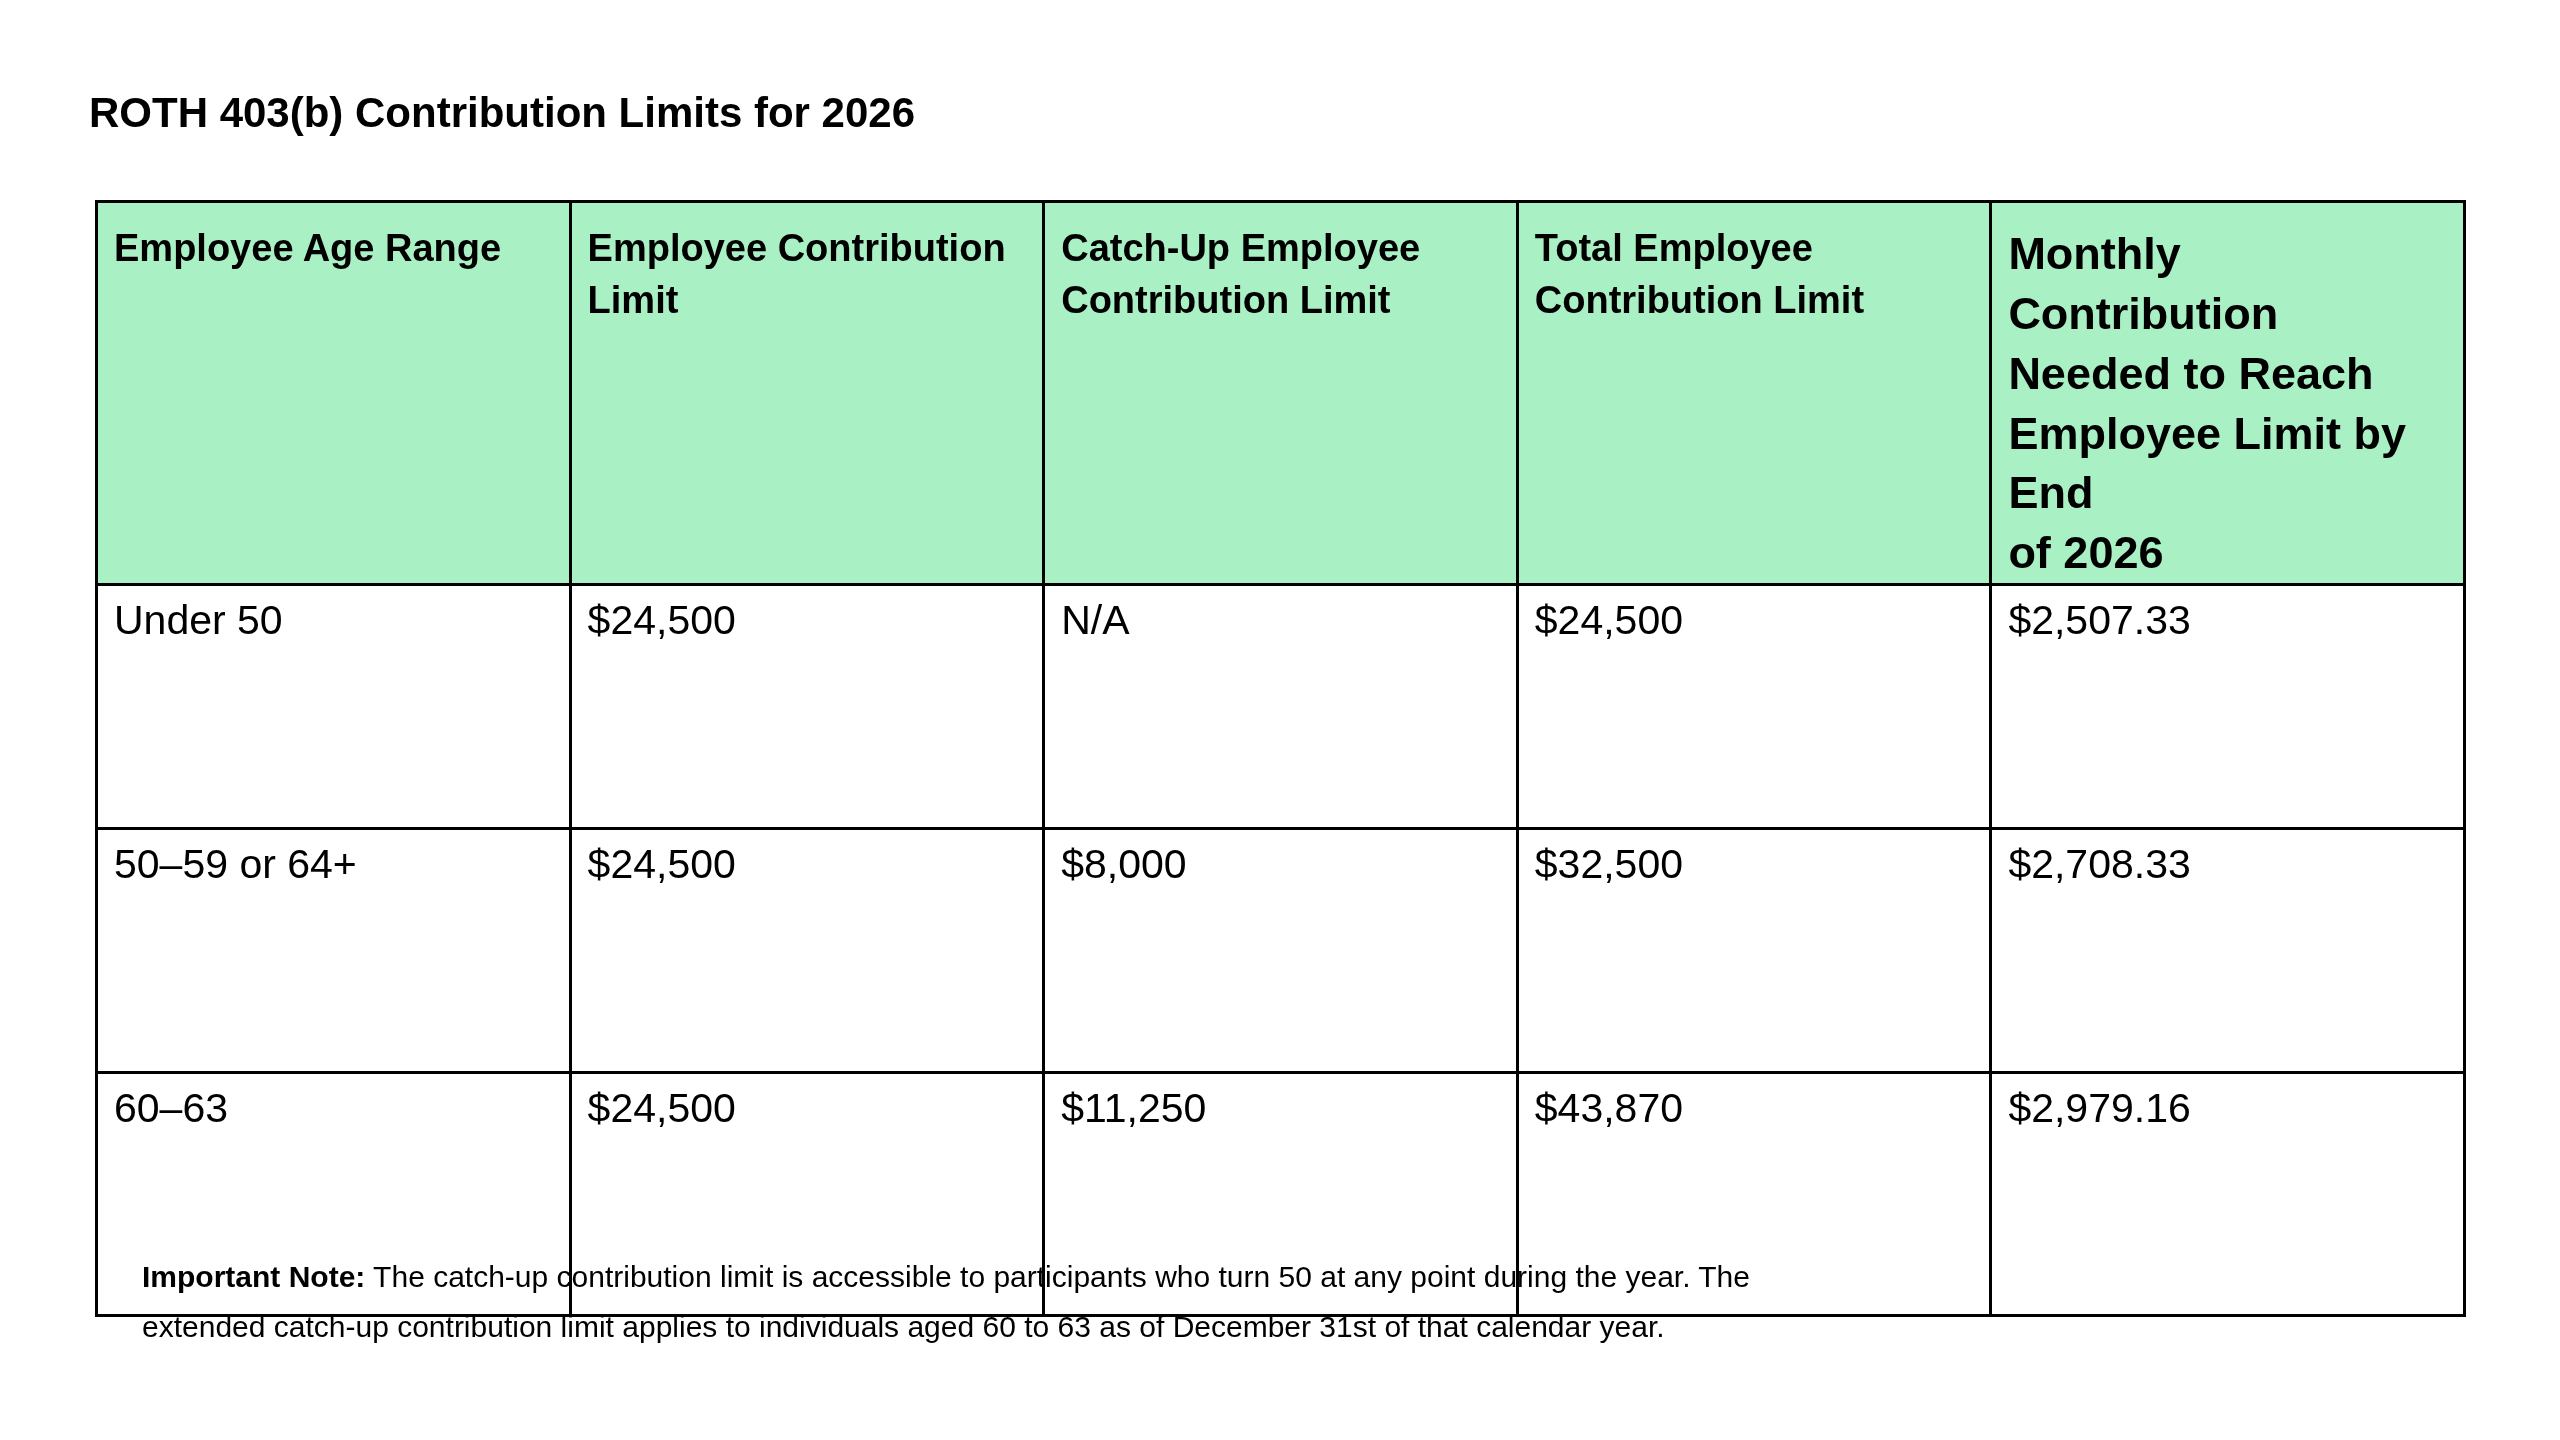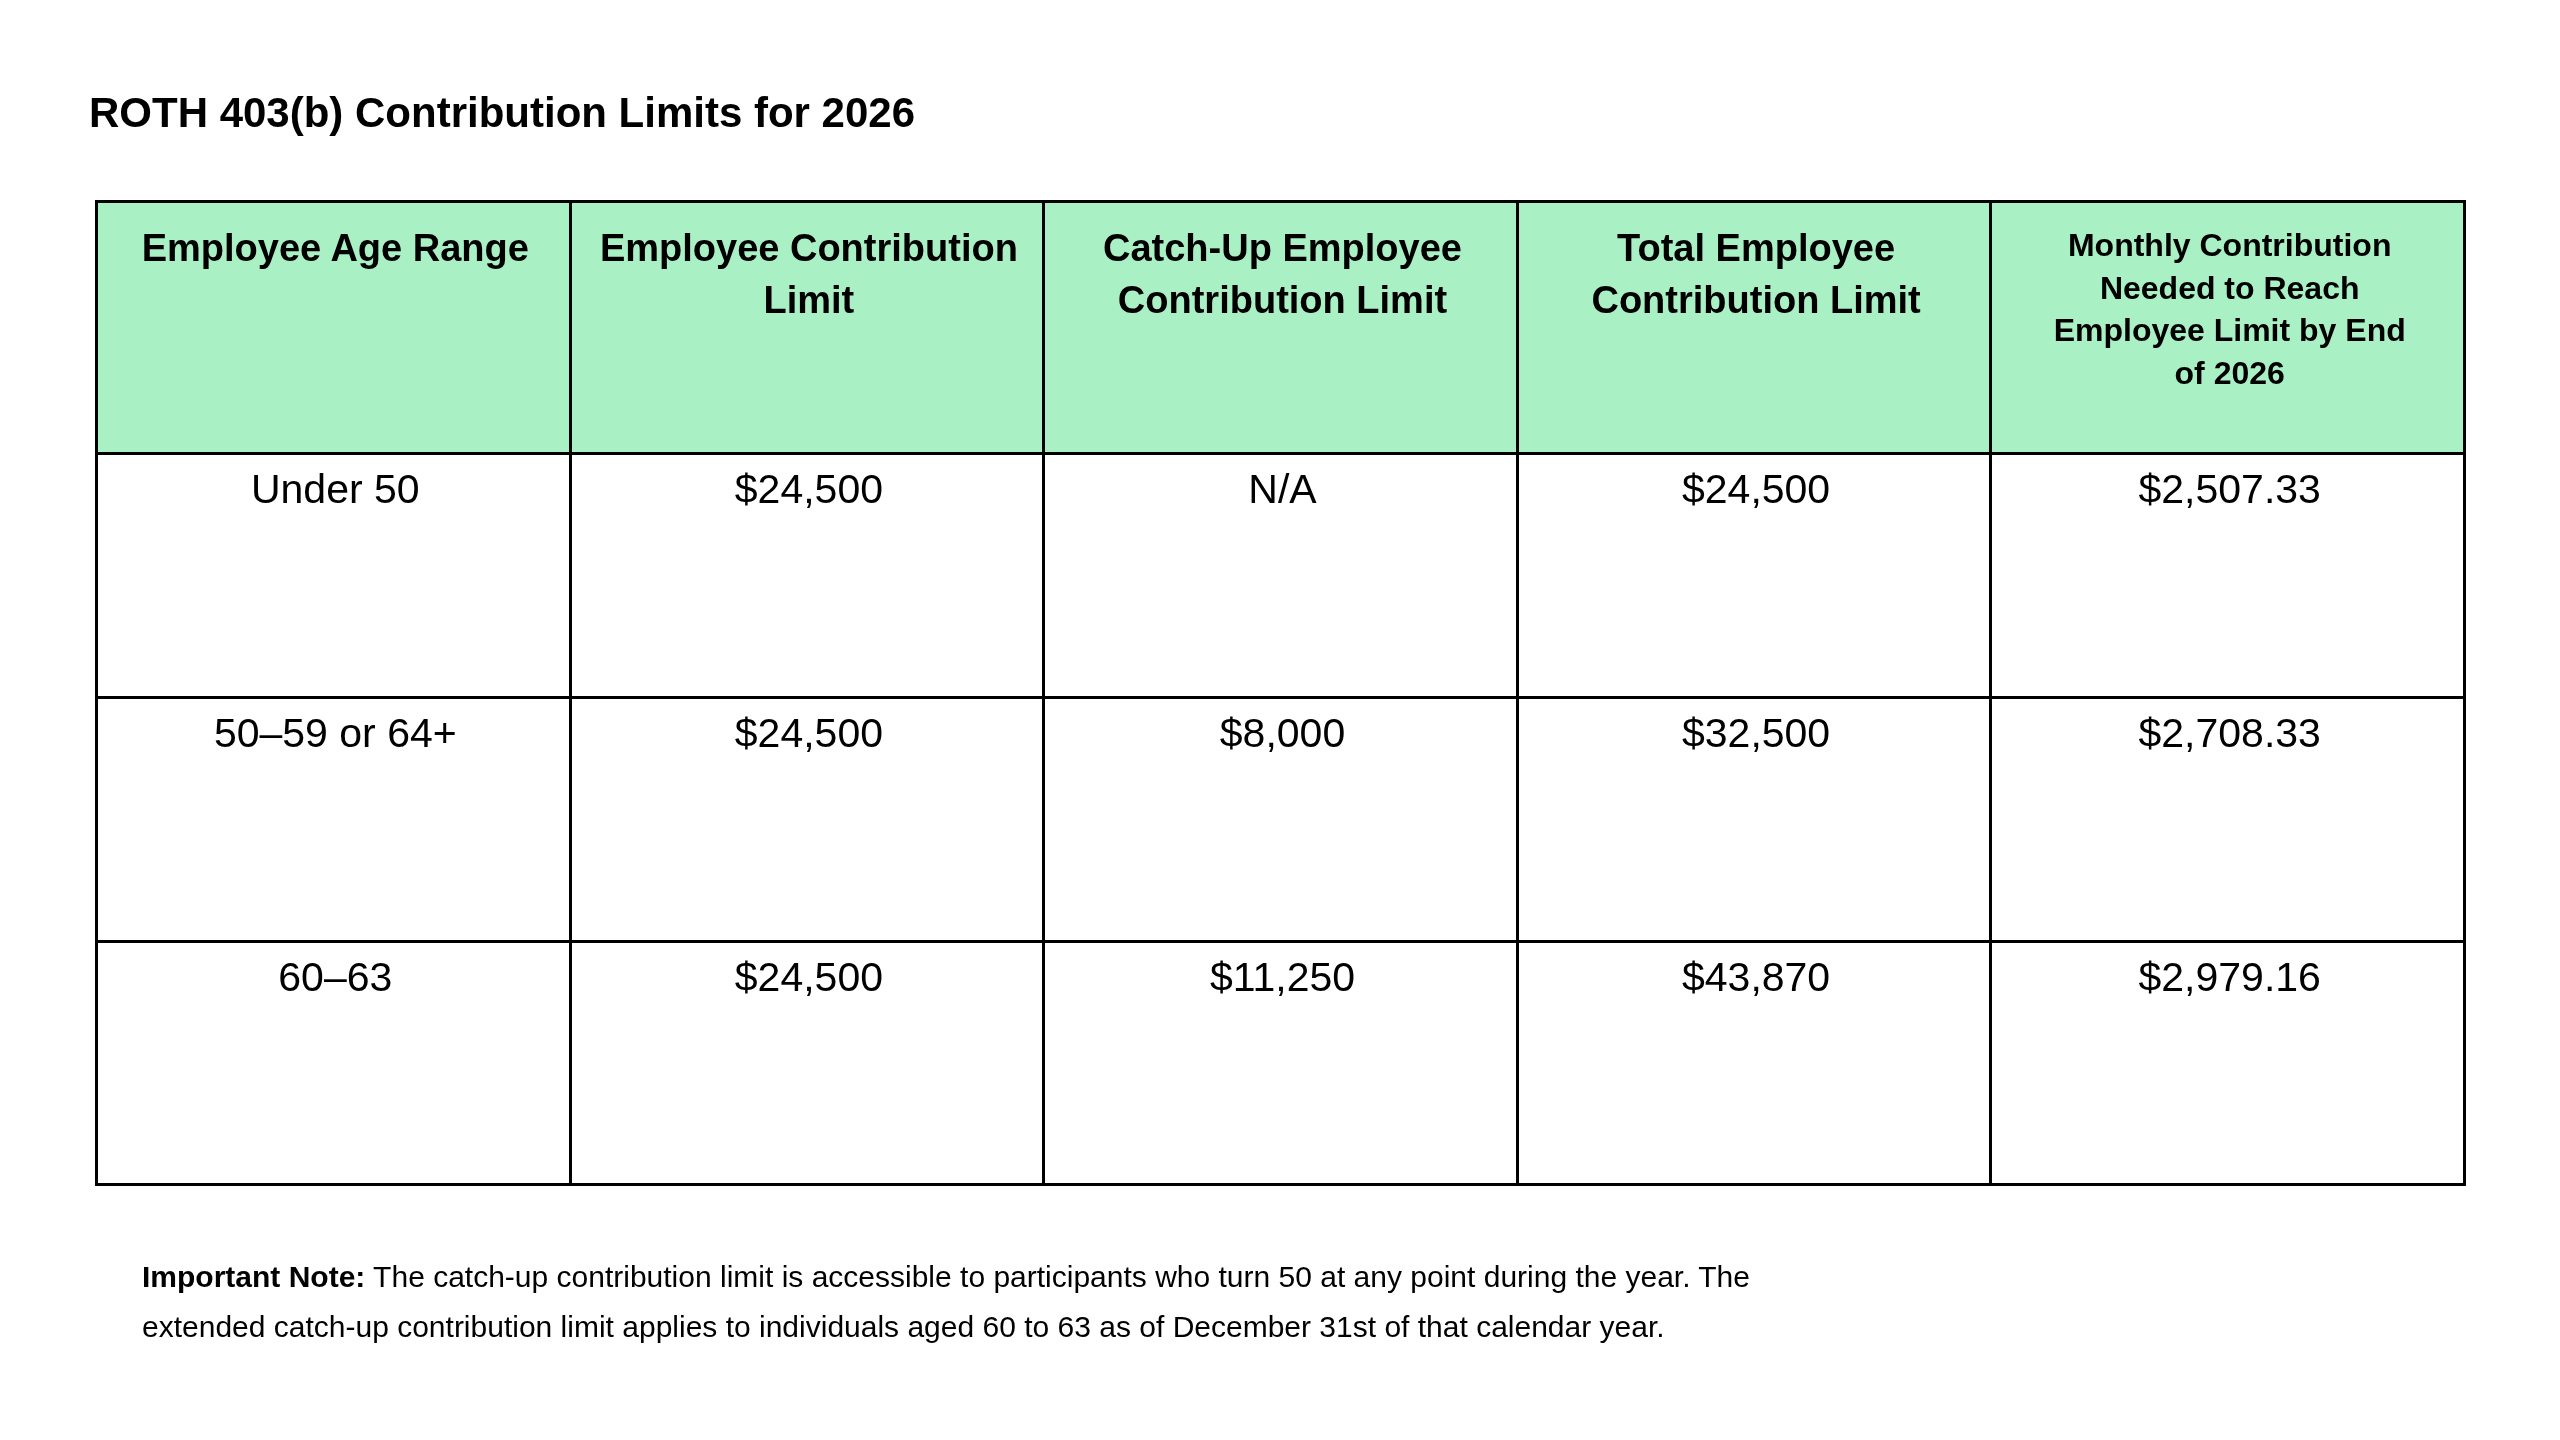--- a/index.html
+++ b/index.html
@@ -14,31 +14,31 @@
     letter-spacing: 0px; white-space: nowrap;
   }
 
   table.limits {
     position: absolute; left: 95px; top: 200px;
     width: 2371px; table-layout: fixed;
     border-collapse: collapse; border: 3px solid var(--border-c);
   }
   table.limits th, table.limits td {
     border: 3px solid var(--border-c);
-    vertical-align: top; text-align: center;
+    vertical-align: top; text-align: left;
   }
   table.limits th {
     background: var(--header-bg);
     font-size: 38px; font-weight: bold; line-height: 1.38;
     padding: 19px 12px 0 16px;
     white-space: pre-line;
     height: 252px;
   }
   table.limits th.last {
-    font-size: 32px; line-height: 1.33; padding-top: 21px;
+    font-size: 45px; line-height: 1.33; padding-top: 21px;
   }
   table.limits td {
     background: #fff;
     font-size: 41px; font-weight: normal; line-height: 1.3;
     padding: 8px 12px 8px 16px;
     height: 244px;
   }
   tr.r3 td { height: 243px; }
 
   .note {

